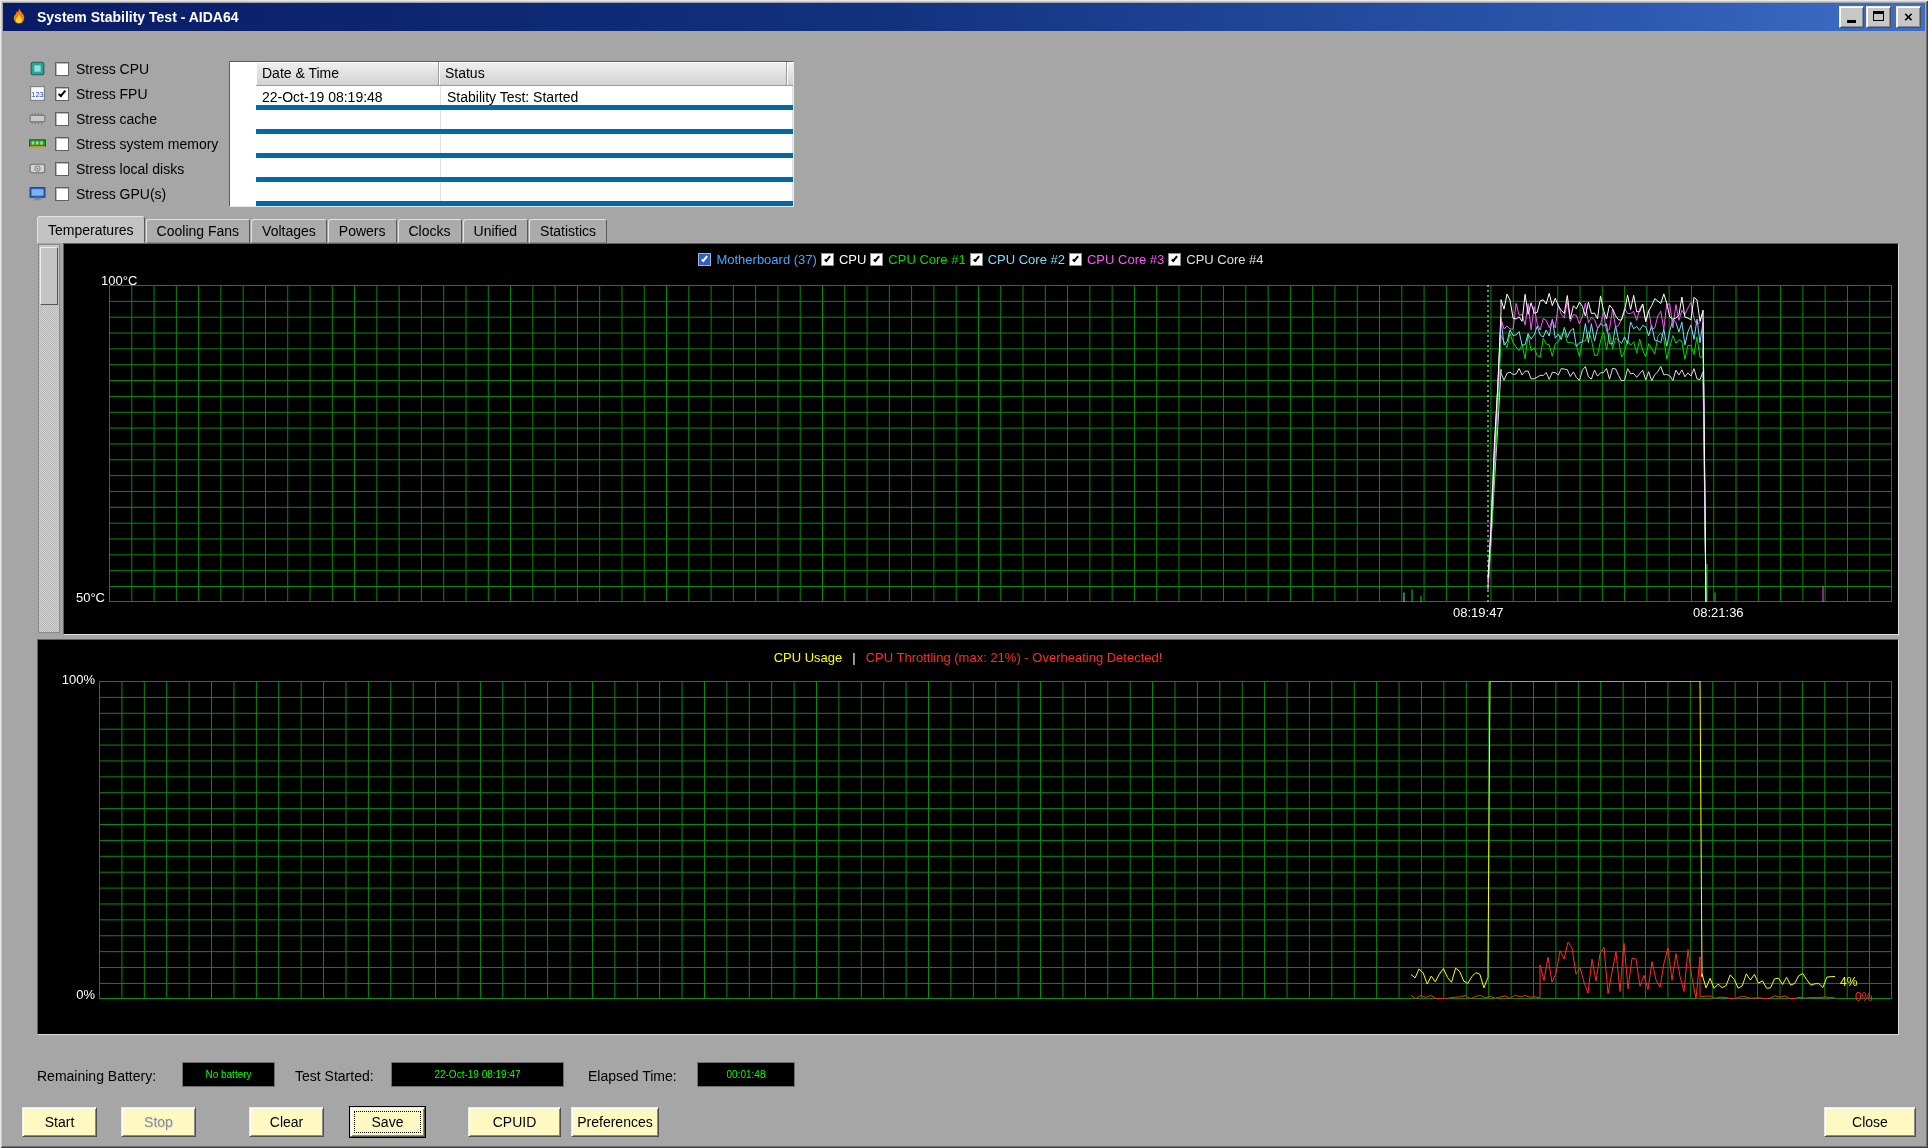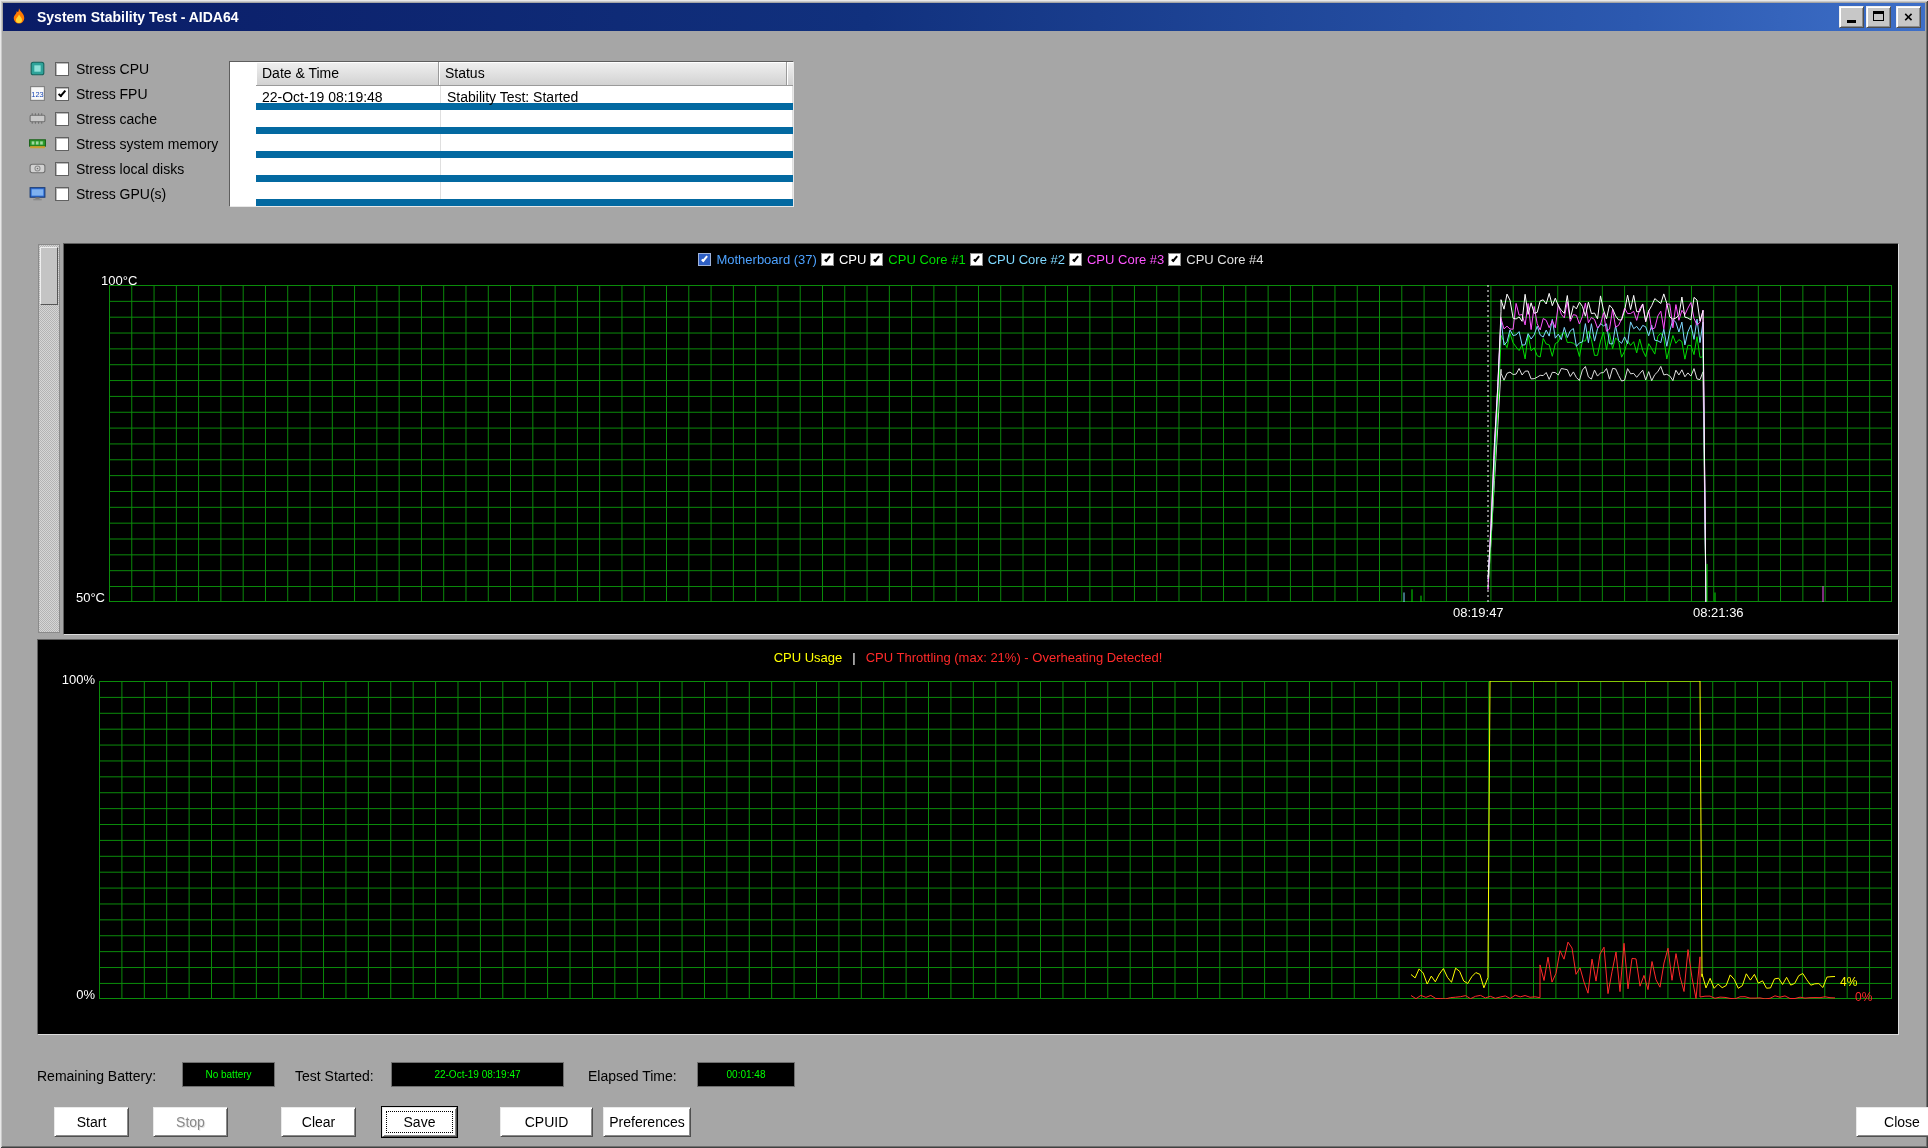--- a/index.html
+++ b/index.html
@@ -35,21 +35,21 @@
   .slabel{font-size:14px;color:#000;}
   
   .logtable{position:absolute;left:229px;top:61px;width:565px;height:146px;background:#fff;
     border:1px solid;border-color:#5E5E5E #E8E8E8 #E8E8E8 #5E5E5E;overflow:hidden;padding-left:26px;}
   .lhead{display:flex;height:24px;}
   .hcell{font-size:14px;line-height:22px;padding-left:6px;background:linear-gradient(#F0F0F0,#D2D2D2);
     border-right:1px solid #9A9A9A;border-bottom:1px solid #9A9A9A;box-shadow:inset 1px 1px 0 #fff;}
   .c1{width:185px;}
   .c2{width:352px;}
   .c3{flex:1;border-right:none;}
-  .lrow{display:flex;height:24px;border-bottom:7px solid #0369a1;background:#fff;}
+  .lrow{display:flex;height:24px;border-bottom:5px solid #0369a1;background:#fff;}
   .lrow.sel{background:#BFBFBF;}
   .lrow .c1,.lrow .c2{border-right:1px solid #DFDFDF;padding-left:6px;line-height:23px;font-size:14px;color:#000;}
   
   #tabs{position:absolute;left:37px;top:216px;height:27px;display:flex;align-items:flex-end;}
   .tab{height:24px;line-height:23px;padding:0 10px;font-size:14px;color:#000;background:#ABABAB;
     border:1px solid;border-color:#E2E2E2 #5A5A5A #8A8A8A #E2E2E2;
     border-top-left-radius:3px;border-top-right-radius:3px;margin-right:1px;}
   .tab.active{height:27px;line-height:26px;background:#C3C3C3;border-bottom-color:transparent;}
   
   .chartbox{position:absolute;background:#000;border:1px solid;border-color:#5F5F5F #DCDCDC #DCDCDC #5F5F5F;}
@@ -94,23 +94,23 @@
   .flabel{position:absolute;top:1068px;font-size:14px;color:#000;}
   #battery-label{left:37px;}
   #test-started-label{left:295px;}
   #elapsed-label{left:588px;}
   .statusbox{position:absolute;top:1062px;height:25px;background:#000;font-size:10px;text-align:center;
     line-height:23px;border:1px solid #6F6F6F;}
   #battery-box{left:182px;width:93px;}
   #test-started-box{left:391px;width:173px;}
   #elapsed-box{left:697px;width:98px;}
   
-  .btn{position:absolute;top:1107px;height:30px;background:#ffffff;border:1px solid;cursor:default;
+  .btn{position:absolute;top:1107px;height:30px;background:#fef9c3;border:1px solid;cursor:default;
     border-color:#E9E9E9 #4F4F4F #4F4F4F #E9E9E9;box-shadow:inset 1px 1px 0 #FFFFFF,inset -1px -1px 0 #8A8A8A;
-    font-size:14px;color:#000;text-align:center;line-height:28px;margin-left:32px;}
+    font-size:14px;color:#000;text-align:center;line-height:28px;}
   .btn.default{box-shadow:0 0 0 1px #000,inset 1px 1px 0 #FFFFFF,inset -1px -1px 0 #8A8A8A;}
   .btn.default::after{content:"";position:absolute;inset:3px;border:1px dotted #000;}
   .btn.disabled{color:#8A8A8A;text-shadow:1px 1px 0 #E3E3E3;}
   #btn-start{left:22px;width:75px;}
   #btn-stop{left:121px;width:75px;}
   #btn-clear{left:249px;width:75px;}
   #btn-save{left:350px;width:75px;}
   #btn-cpuid{left:468px;width:93px;}
   #btn-preferences{left:571px;width:88px;}
   #btn-close{left:1824px;width:92px;}
@@ -240,20 +240,29 @@
           <div class="c3"></div>
         </div>
         <div class="lrow">
           <div class="c1"></div>
           <div class="c2"></div>
           <div class="c3"></div>
         </div>
       </div>
   </div>
 
+  <div id="tabs">
+      <div class="tab active">Temperatures</div>
+      <div class="tab">Cooling Fans</div>
+      <div class="tab">Voltages</div>
+      <div class="tab">Powers</div>
+      <div class="tab">Clocks</div>
+      <div class="tab">Unified</div>
+      <div class="tab">Statistics</div>
+    </div>
 
   <div id="scrollbar">
     <div class="sb-thumb"></div>
   </div>
 
   <div id="chart-temp" class="chartbox">
     <div id="temp-legend">
         <span class="legend-item">
           <span class="lcb blue">
             <span class="mark"></span>

